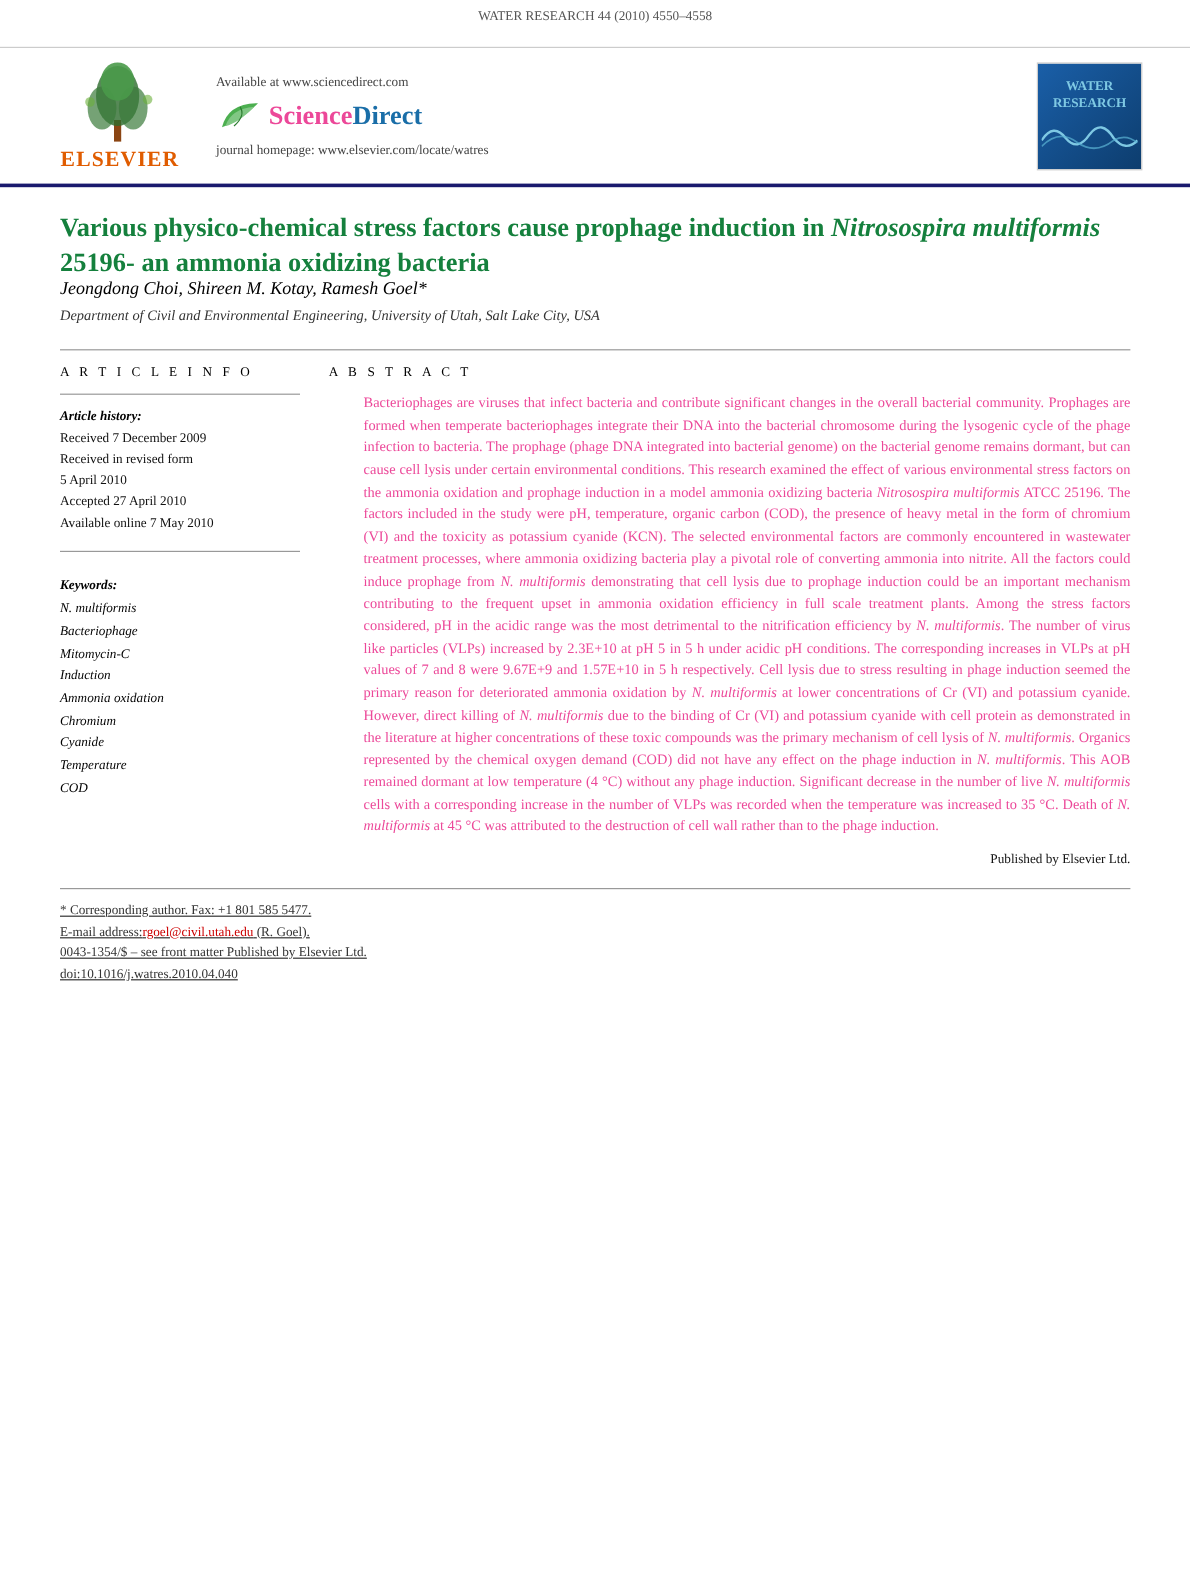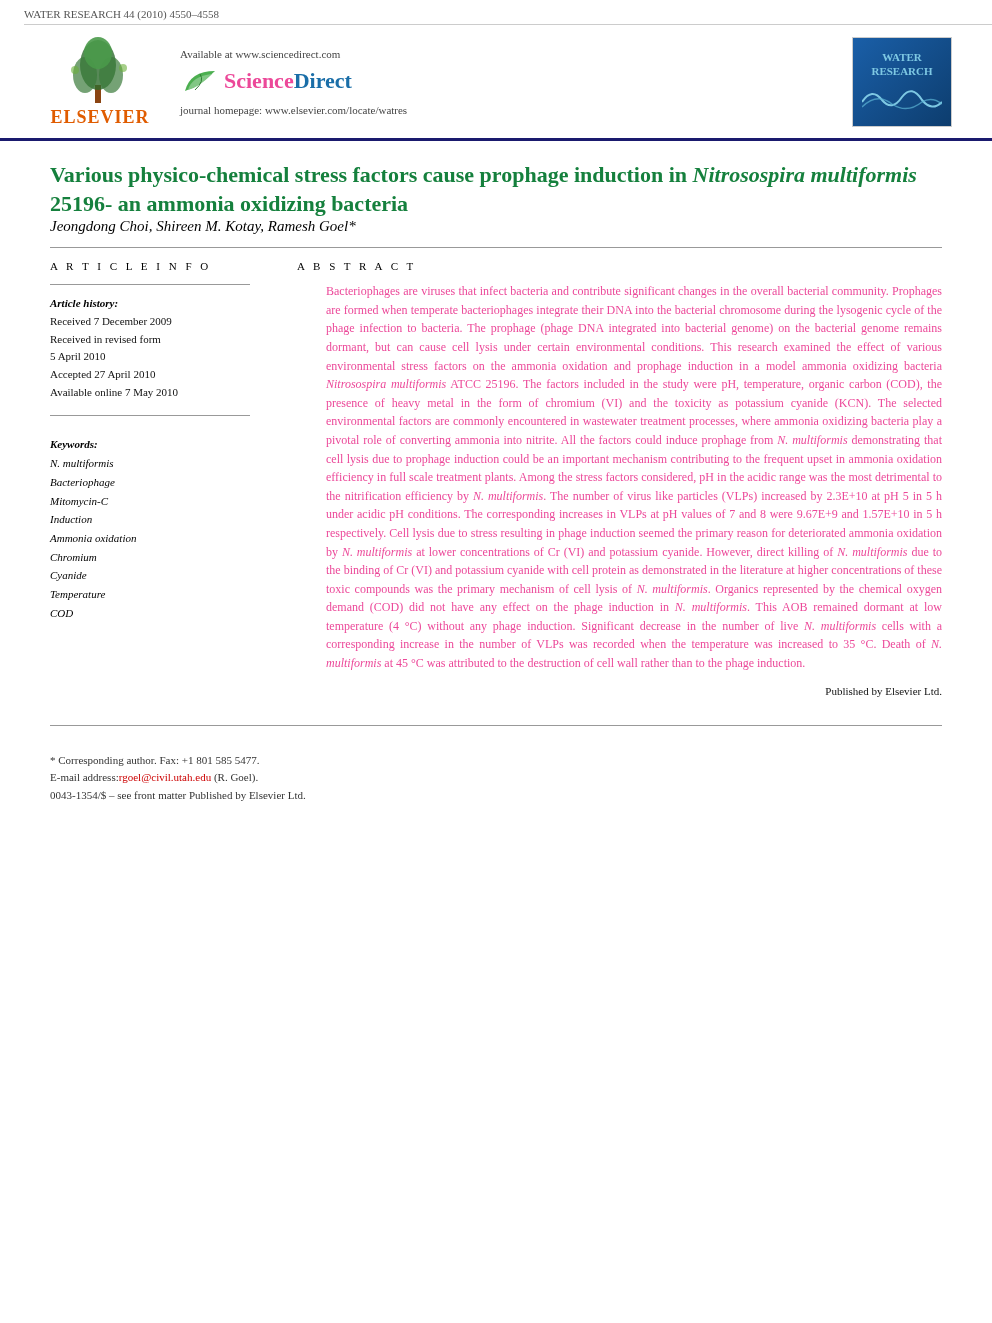--- a/index.html
+++ b/index.html
@@ -6,26 +6,25 @@
     body {
       font-family: 'Times New Roman', Times, serif;
       background: #fff;
       width: 992px;
       min-height: 1323px;
       font-size: 13px;
       color: #000;
     }
 
     .journal-header {
-      text-align: left;
-      padding: 8px 0 4px;
+      text-align: center;
+      padding: 8px 0 19px;
       font-size: 11px;
       color: #555;
       border-bottom: 1px solid #ccc;
-      margin-left: 24px;
     }
 
     .top-header {
       display: flex;
       align-items: center;
       justify-content: space-between;
       padding: 10px 40px;
       border-bottom: 3px solid #1a1a6e;
     }
 
@@ -84,21 +83,21 @@
     .sd-text span {
       color: #ec4899;
     }
 
     .journal-homepage {
       font-size: 11px;
       color: #444;
     }
 
     .water-research-badge {
-      width: 100px;
+      width: 88px;
       height: 90px;
       background: linear-gradient(135deg, #1a5fa8, #0d3d6e);
       border: 1px solid #ccc;
       display: flex;
       flex-direction: column;
       align-items: center;
       justify-content: center;
       color: white;
       font-size: 8px;
       text-align: center;
@@ -142,21 +141,21 @@
     }
 
     .divider {
       border: none;
       border-top: 1px solid #999;
       margin: 12px 0;
     }
 
     .two-col {
       display: flex;
-      gap: 47px;
+      gap: 24px;
       margin-top: 10px;
     }
 
     .left-col {
       width: 200px;
       flex-shrink: 0;
     }
 
     .right-col {
       flex: 1;
@@ -209,25 +208,26 @@
 
     .published-by {
       text-align: right;
       font-size: 11px;
       margin-top: 12px;
       color: #111;
     }
 
     .footer-note {
       border-top: 1px solid #999;
-      margin-top: 28px;
-      padding-top: 26px;
+      margin-top: 18px;
+      padding-top: 10px;
       font-size: 11px;
       color: #333;
       line-height: 1.6;
+      text-decoration: underline;
     }
 
     .footer-note a {
       color: #c00;
       text-decoration: none;
     }
 
     .asterisk {
       color: #000;
     }
@@ -285,20 +285,21 @@
 <div class="main-content">
 
   <div class="article-title">
     Various physico-chemical stress factors cause prophage induction in <em>Nitrosospira multiformis</em> 25196- an ammonia oxidizing bacteria
   </div>
 
   <div class="authors">
     Jeongdong Choi, Shireen M. Kotay, Ramesh Goel<span class="asterisk">*</span>
   </div>
 
+  <div class="affiliation">Department of Civil and Environmental Engineering, University of Utah, Salt Lake City, USA</div>
 
   <hr class="divider">
 
   <div class="two-col">
 
     <div class="left-col">
 
       <div class="section-title">A R T I C L E   I N F O</div>
 
       <hr class="divider">
@@ -343,15 +344,16 @@
   </div>
 
   <div class="footer-note">
     <div>
       <span>* Corresponding author. Fax: +1 801 585 5477.</span>
     </div>
     <div>
       <span>E-mail address:</span><a href="#" style="color:#c00">rgoel@civil.utah.edu</a> <span>(R. Goel).</span>
     </div>
     <div>0043-1354/$ – see front matter Published by Elsevier Ltd.</div>
+    <div>doi:10.1016/j.watres.2010.04.040</div>
   </div>
 
 </div>
 
 </body></html>

